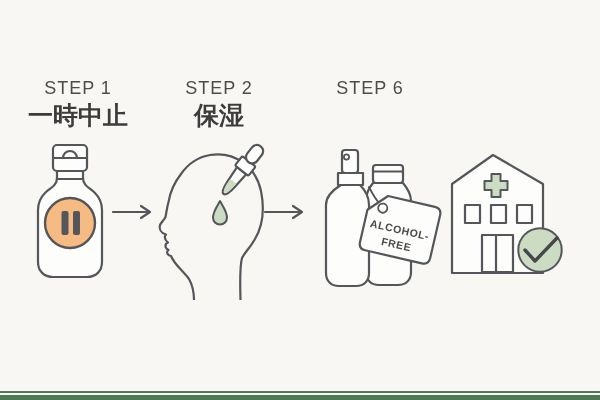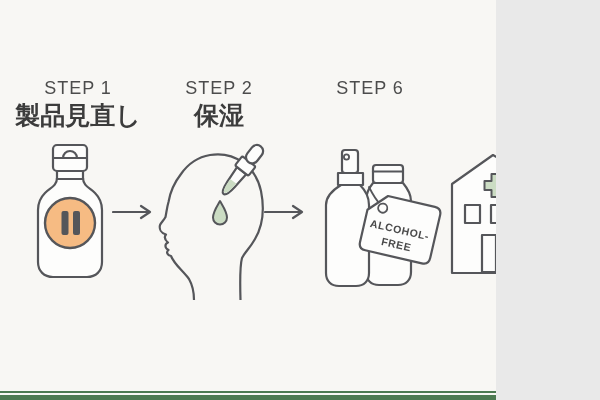--- a/index.html
+++ b/index.html
@@ -3,21 +3,21 @@
 <meta charset="utf-8">
 <style>
   :root{
     --background:#f8f7f4; --paper:#fdfdfc; --line:#55565a;
     --label_text:#4c4c4c; --title_text:#3c3c3c;
     --accent_orange:#f6bb83; --accent_green:#cbdcc3;
     --check_stroke:#46474a; --footer_green:#4d7a52;
   }
   html,body{margin:0;padding:0;}
   body{font-family:"Liberation Sans","DejaVu Sans",sans-serif;background:#e9e9e9;}
-  .canvas{position:relative;width:496px;height:400px;background:var(--background);overflow:hidden;}
+  .canvas{position:relative;width:600px;height:400px;background:var(--background);overflow:hidden;}
   .step{position:absolute;top:78px;text-align:center;}
   .step-label{font-size:18px;letter-spacing:1px;color:var(--label_text);font-weight:400;line-height:20px;}
   .step-title{font-size:25px;font-weight:bold;color:var(--title_text);line-height:28px;margin-top:3px;}
   .title-right{text-align:right;padding-right:20px;}
   .icon-svg{position:absolute;}
   
   .stroke{stroke:var(--line);fill:none;stroke-width:2.2;stroke-linecap:round;stroke-linejoin:round;}
   .filled{stroke:var(--line);fill:var(--paper);stroke-width:2.2;stroke-linejoin:round;}
   .thin{stroke-width:1.8;}
   .green-fill{fill:var(--accent_green);stroke:var(--line);stroke-width:2;stroke-linejoin:round;}
@@ -30,21 +30,21 @@
   .footer-line{position:absolute;left:0;right:0;bottom:7px;height:2px;background:var(--footer_green);}
   .footer-bar{position:absolute;left:0;right:0;bottom:0;height:5px;background:var(--footer_green);}
 </style>
 </head>
 <body>
 
 <div class="canvas">
 
   <section class="step" style="left:13px;width:130px;">
     <div class="step-label">STEP 1</div>
-    <div class="step-title">製品見直し</div>
+    <div class="step-title">一時中止</div>
   </section>
 
   <svg class="icon-svg" style="left:18px;top:140px;" width="104" height="140" viewBox="0 0 104 140">
     <path class="filled" d="M39 38 C39 46 32 48 27 53 C22 58 20 63 20 70 L20 122 C20 131 26 137 35 137 L69 137 C78 137 84 131 84 122 L84 70 C84 63 82 58 77 53 C72 48 65 46 65 38 Z"></path>
     <rect class="filled" x="39" y="31" width="26" height="8"></rect>
     <rect class="filled" x="35" y="5" width="34" height="26" rx="4"></rect>
     <path class="stroke" d="M35 18 H69"></path>
     <path class="stroke" d="M45 18 A7 7 0 0 1 59 18"></path>
     <circle class="orange-fill" cx="52" cy="83" r="25"></circle>
     <g>

